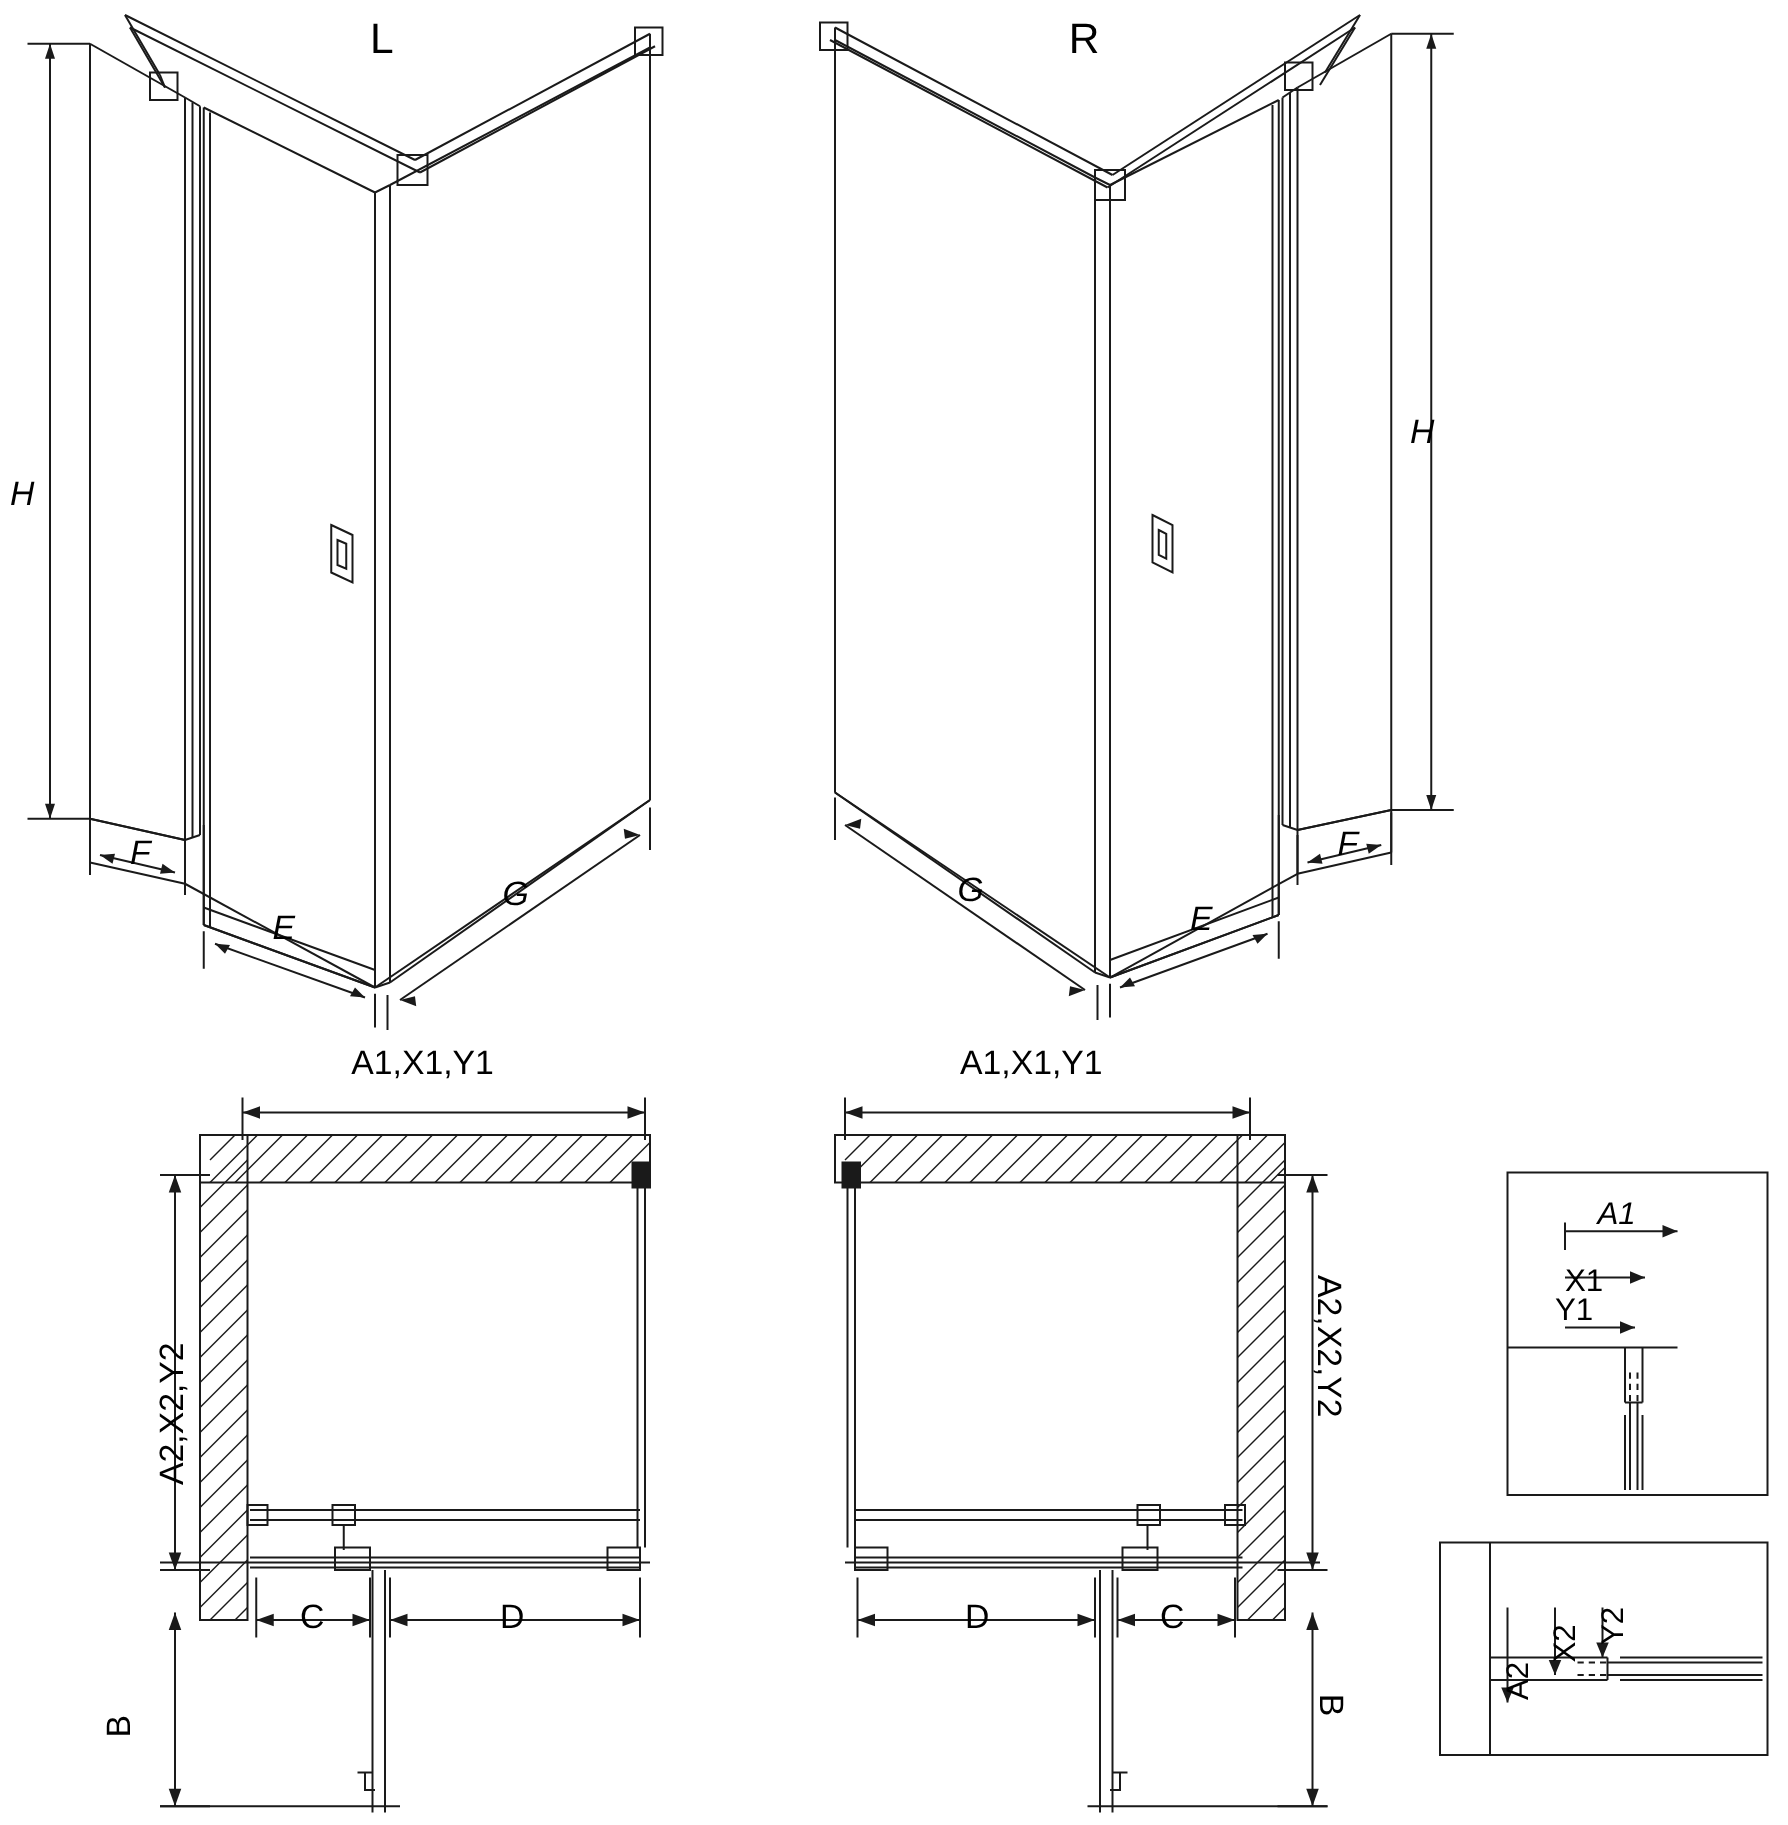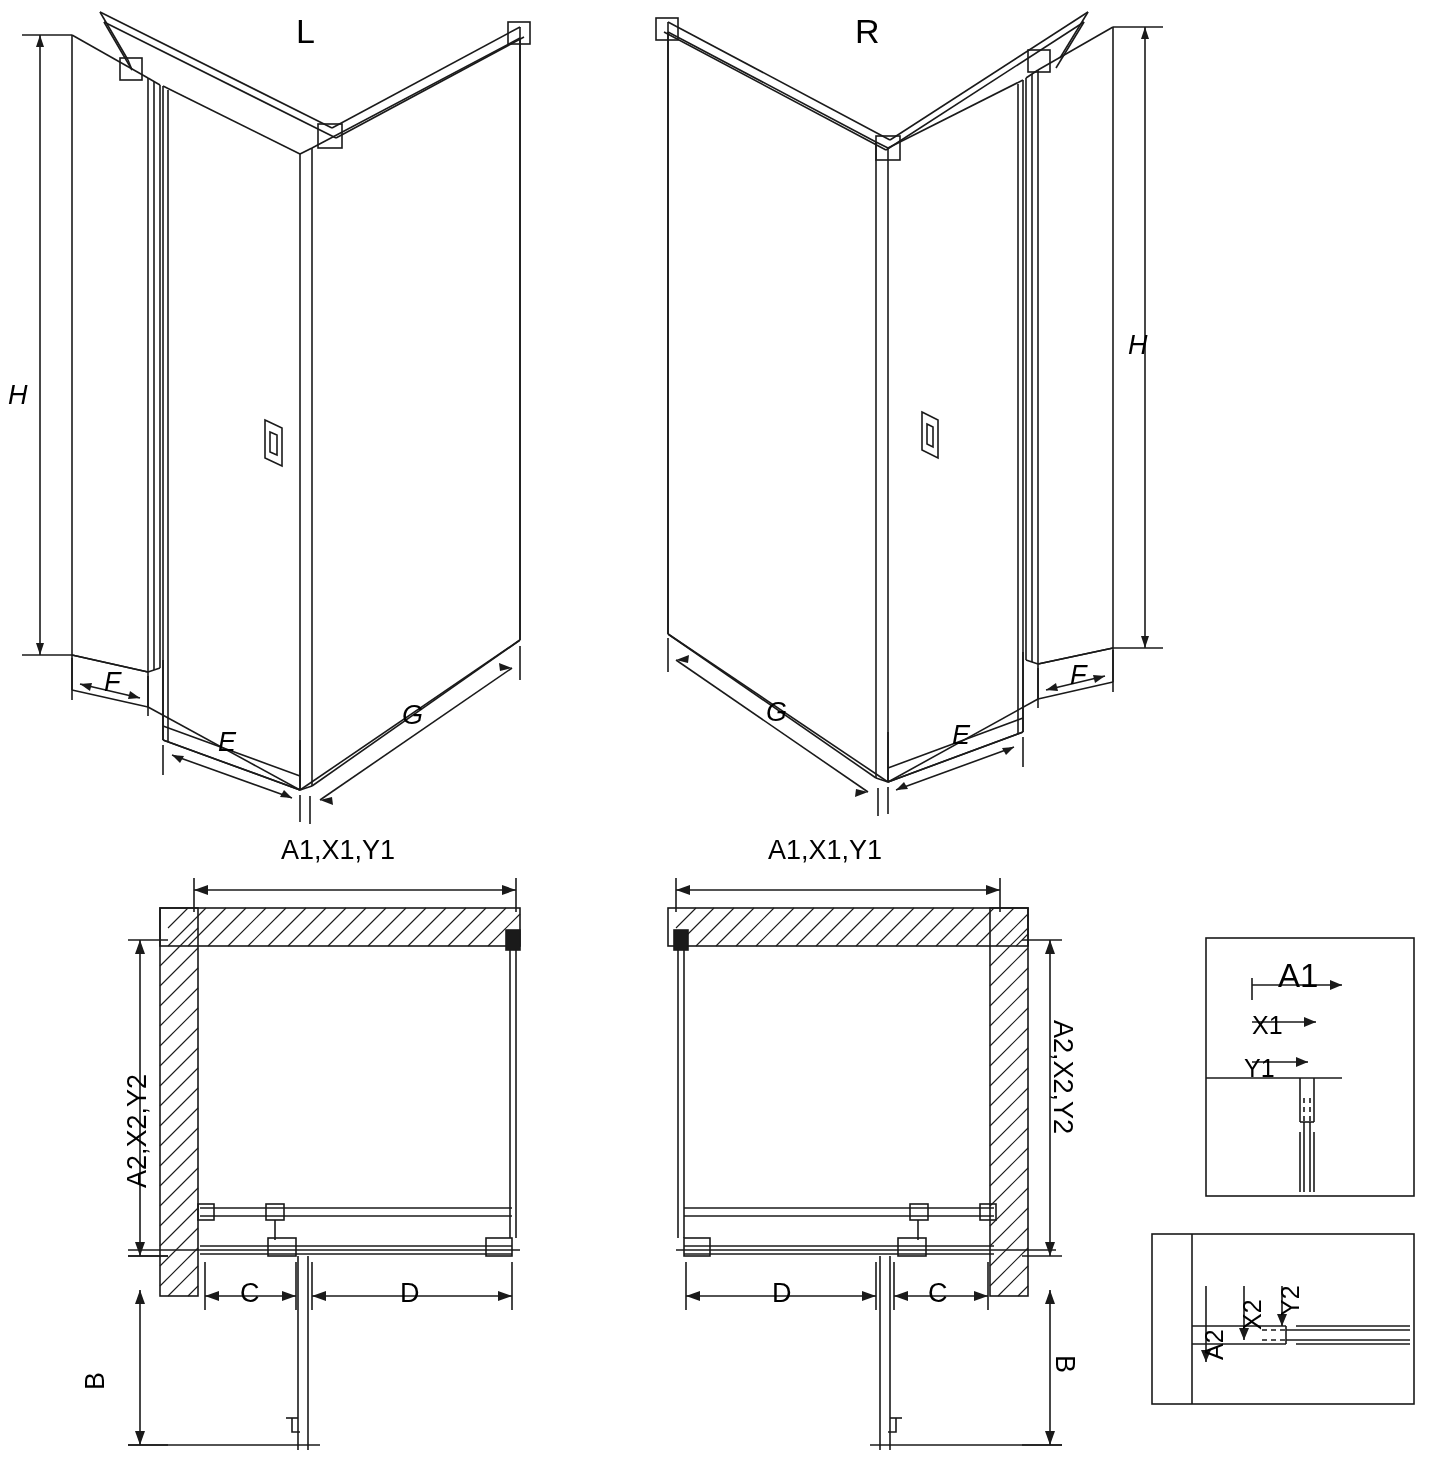--- a/index.html
+++ b/index.html
@@ -466,23 +466,23 @@
   <div class="lbl" style="left:772px;top:1278px;">D</div>
   <div class="lbl" style="left:928px;top:1278px;">C</div>
 
   <div style="position:absolute;left:80px;top:1390px;">
     <div class="lbl rot90" style="left:0;top:0;">B</div>
   </div>
   <div style="position:absolute;left:1080px;top:1355px;">
     <div class="lbl rot90cw" style="left:0;top:0;">B</div>
   </div>
 
-  <div class="lbl" style="left:1278px;top:957px;font-size:33px;">A1</div>
+  <div class="lbl" style="left:1278px;top:957px;font-size:25px;font-style:italic;">A1</div>
   <div class="lbl" style="left:1252px;top:995px;font-size:25px;margin-top:16px;">X1</div>
-  <div class="lbl" style="left:1244px;top:1034px;font-size:25px;margin-top:20px;">Y1</div>
+  <div class="lbl" style="left:1244px;top:1034px;font-size:25px;">Y1</div>
 
   <div style="position:absolute;left:1200px;top:1360px;">
     <div class="lbl rot90" style="left:0;top:0;font-size:25px;">A2</div>
   </div>
   <div style="position:absolute;left:1238px;top:1330px;">
     <div class="lbl rot90" style="left:0;top:0;font-size:25px;">X2</div>
   </div>
   <div style="position:absolute;left:1276px;top:1316px;">
     <div class="lbl rot90" style="left:0;top:0;font-size:25px;">Y2</div>
   </div>

